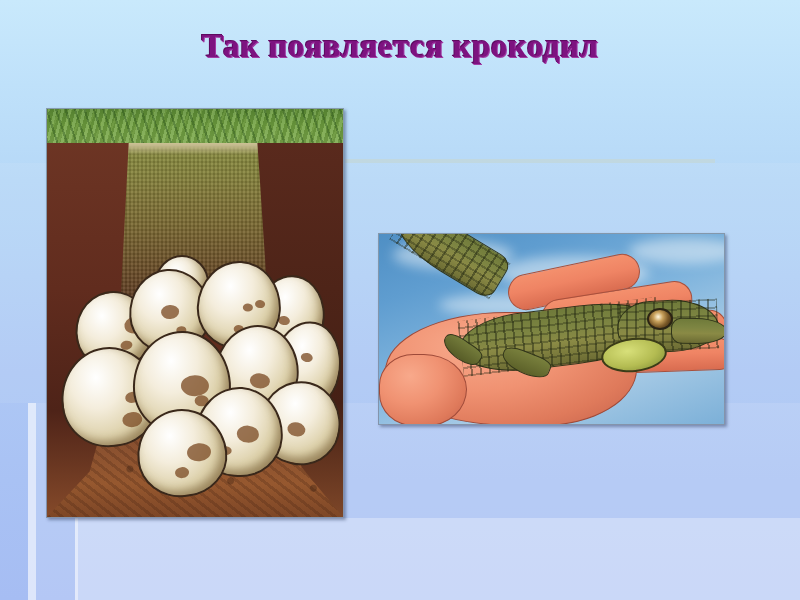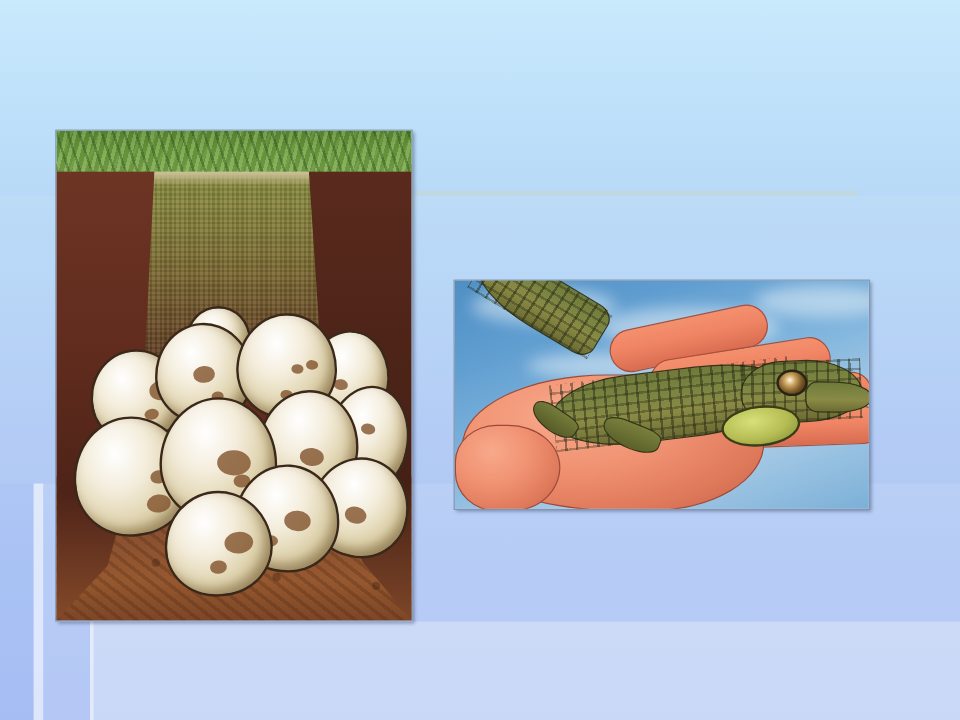--- a/index.html
+++ b/index.html
@@ -197,20 +197,21 @@
 
 <div id="slide">
 
   <div class="band" id="band-upper-wash"></div>
   <div class="band" id="band-mid-panel"></div>
   <div class="band" id="band-lower-panel"></div>
   <div class="band" id="band-vert-highlight"></div>
   <div class="band" id="band-vert-edge-2"></div>
   <div class="band" id="band-top-rule"></div>
 
+  <div id="title">Так появляется крокодил</div>
 
   <div class="picture" id="pic-nest">
     <div class="nest-canvas">
       <div class="nest-earth"></div>
       <div class="nest-floor"></div>
       <div class="pit"></div>
       <div class="pit-rim"></div>
       <div class="wall-left"></div>
       <div class="wall-right"></div>
       <div class="nest-grass"></div>

